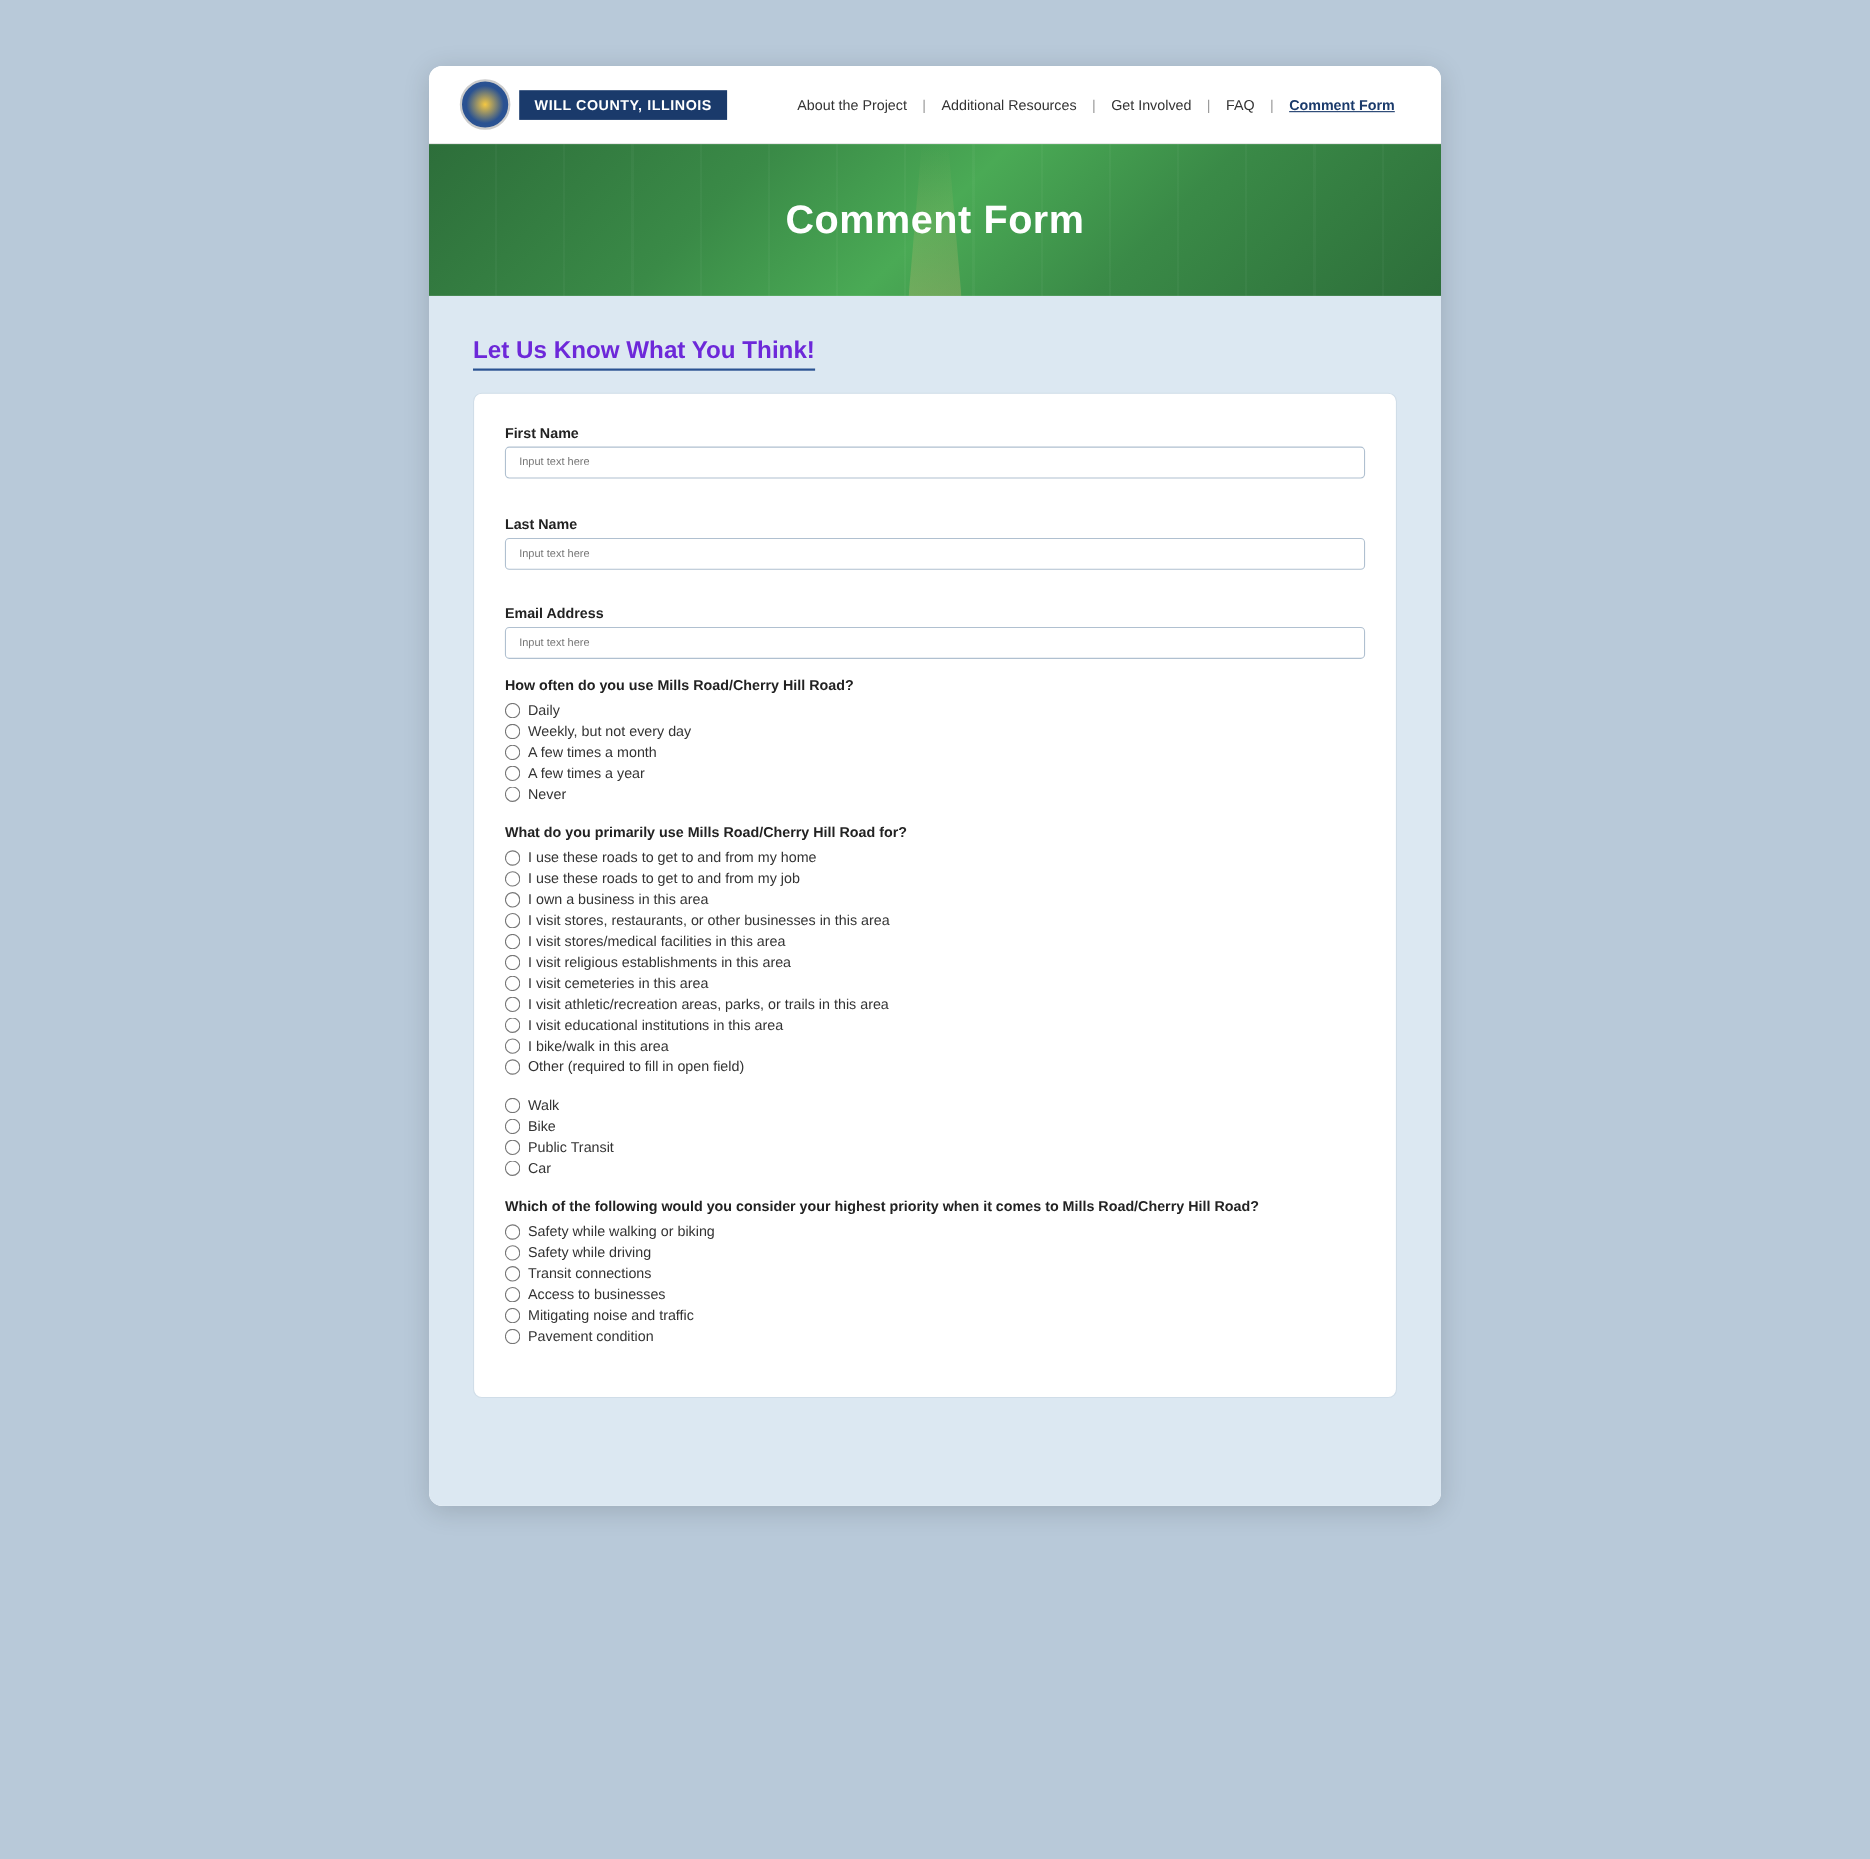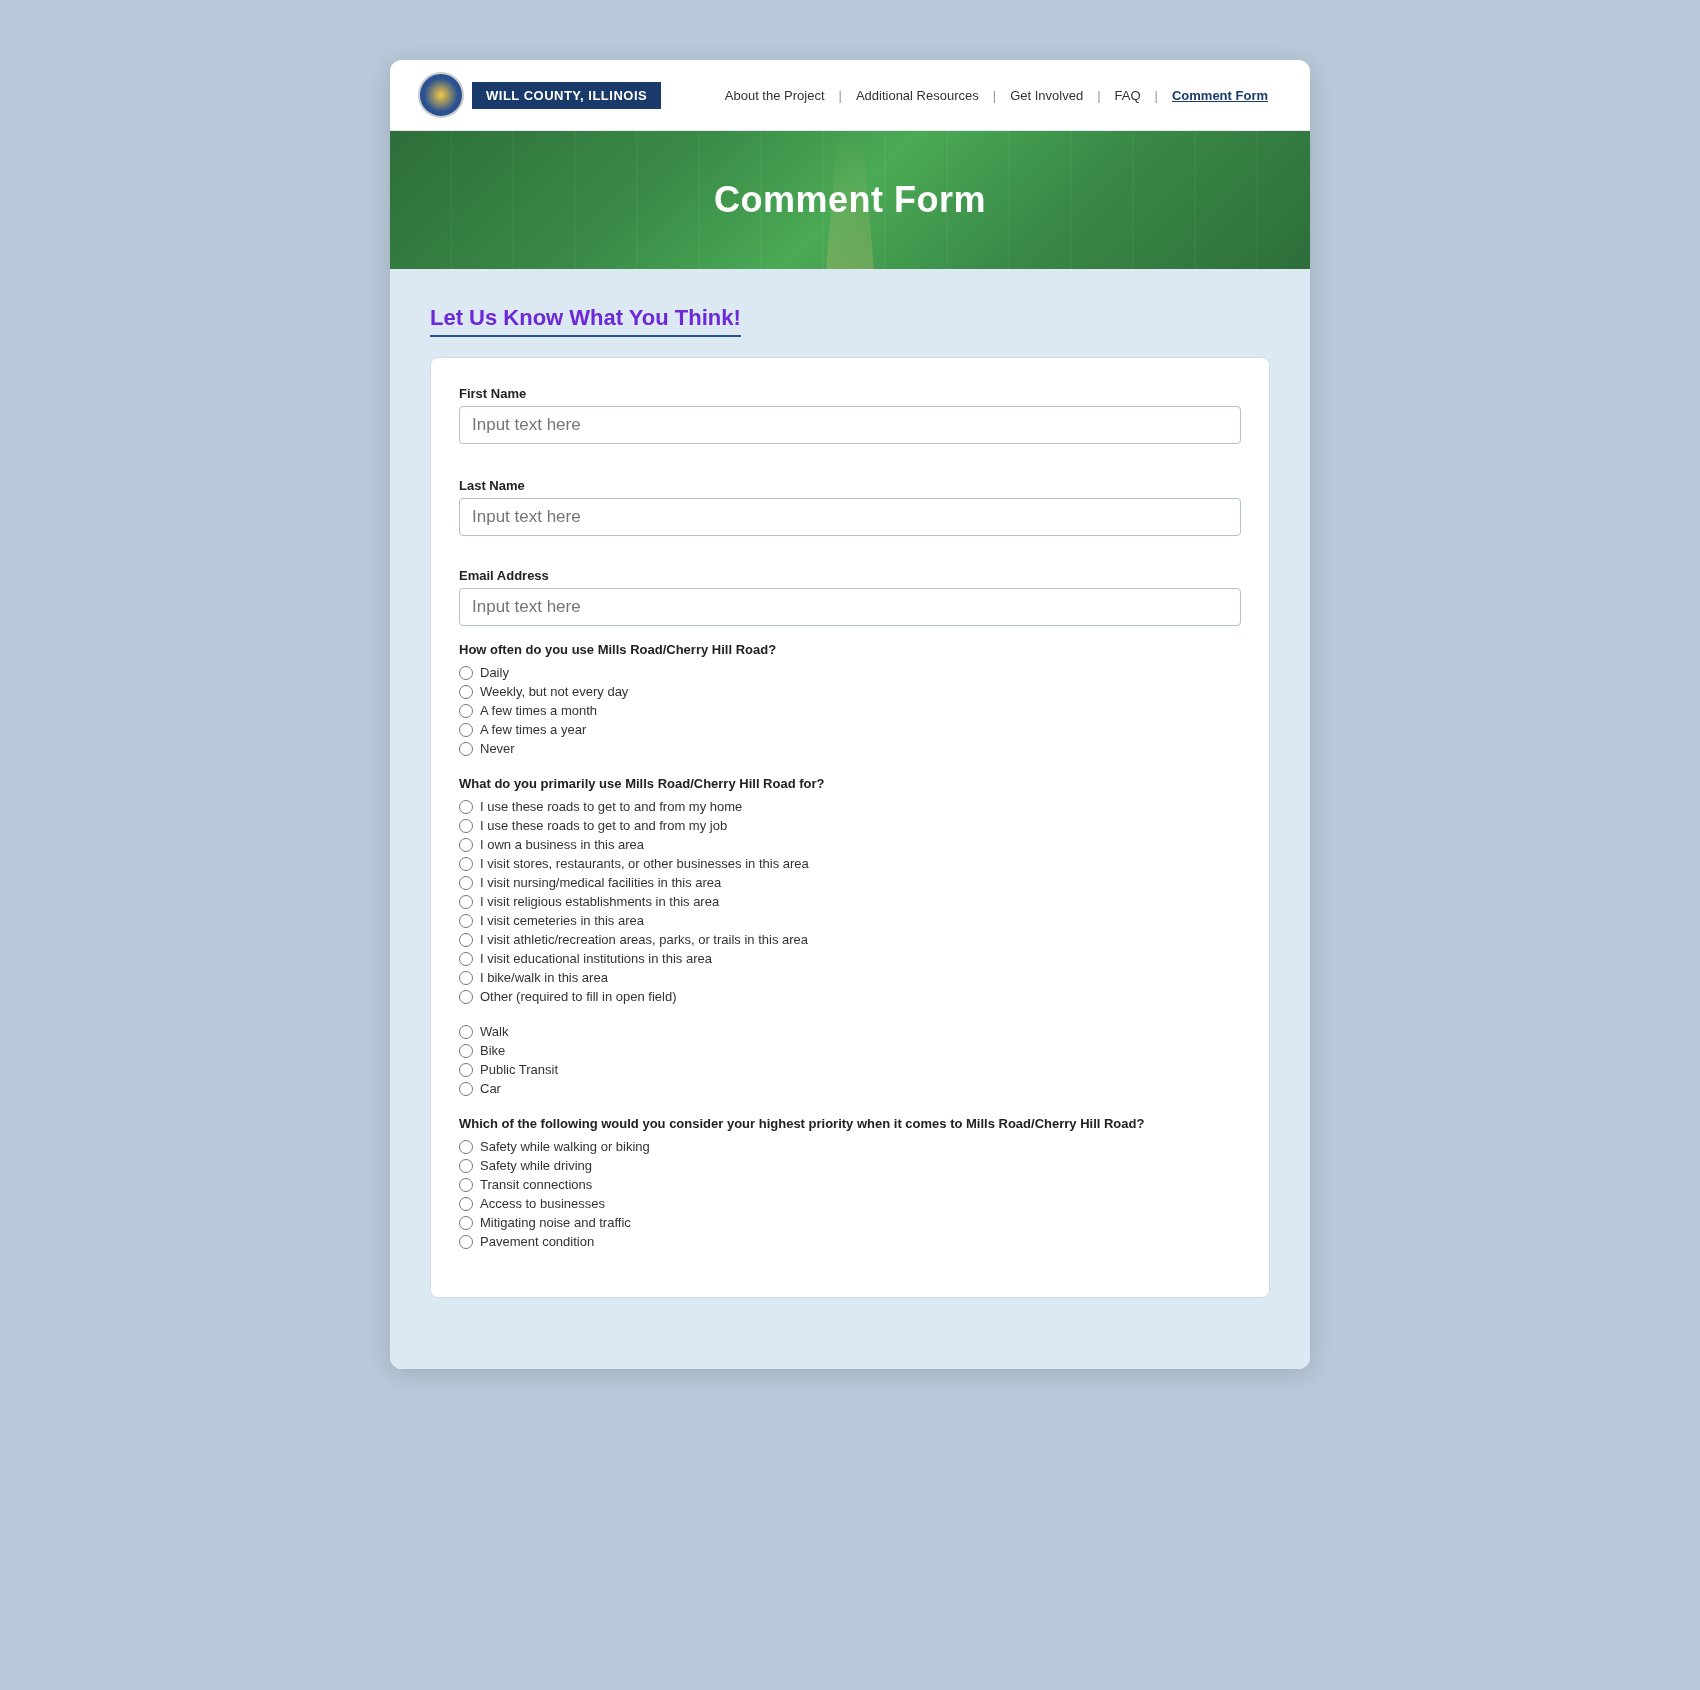--- a/index.html
+++ b/index.html
@@ -155,21 +155,21 @@
     .form-label {
       font-size: 13px;
       font-weight: bold;
       color: #222;
       margin-bottom: 5px;
     }
     .form-input {
       border: 1px solid #b0c0d0;
       border-radius: 4px;
       padding: 8px 12px;
-      font-size: 17px;
+      font-size: 10px;
       color: #888;
       outline: none;
       width: 100%;
       background: #fff;
     }
     .question-block {
       margin-bottom: 20px;
     }
     .question-title {
       font-size: 13px;
@@ -282,21 +282,21 @@
             <label class="radio-option">
               <input type="radio" name="q2" style="">
               <span>I own a business in this area</span>
             </label>
             <label class="radio-option">
               <input type="radio" name="q2" style="">
               <span>I visit stores, restaurants, or other businesses in this area</span>
             </label>
             <label class="radio-option">
               <input type="radio" name="q2" style="">
-              <span>I visit nursing/medical facilities in this area</span>
+              <span>I visit stores/medical facilities in this area</span>
             </label>
             <label class="radio-option">
               <input type="radio" name="q2" style="">
               <span>I visit religious establishments in this area</span>
             </label>
             <label class="radio-option">
               <input type="radio" name="q2" style="">
               <span>I visit cemeteries in this area</span>
             </label>
             <label class="radio-option">

